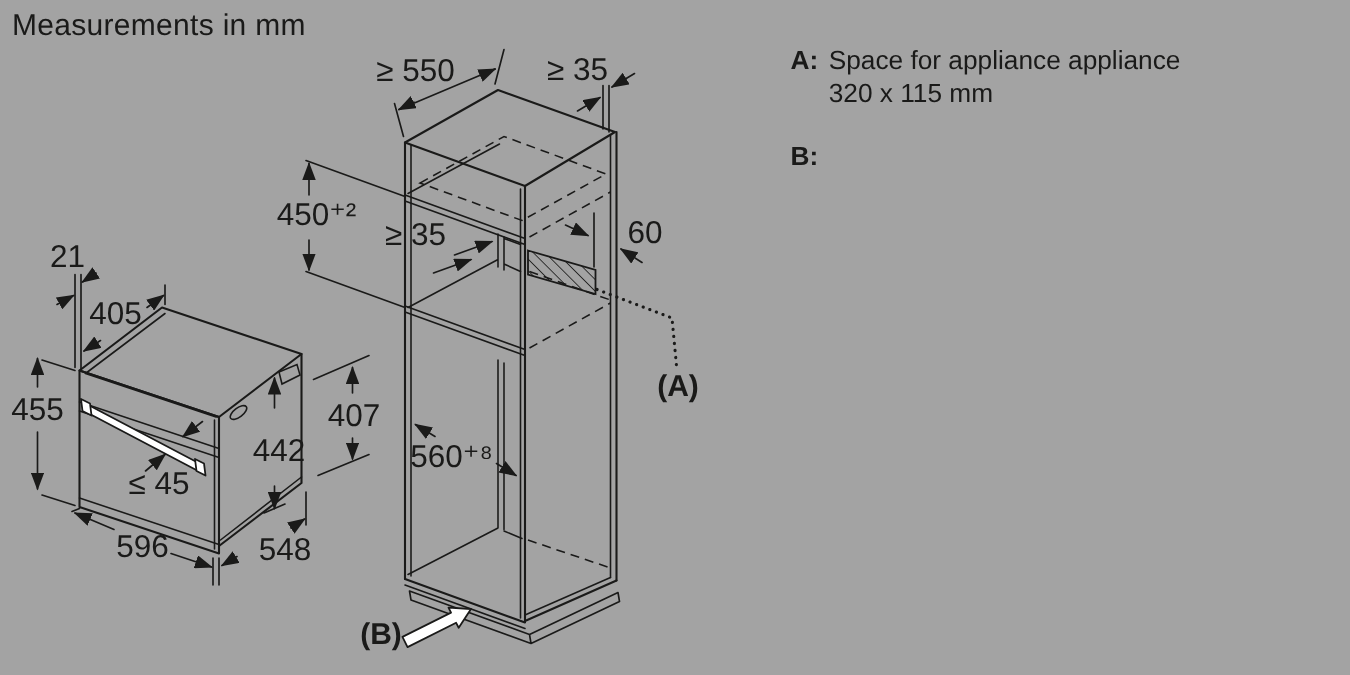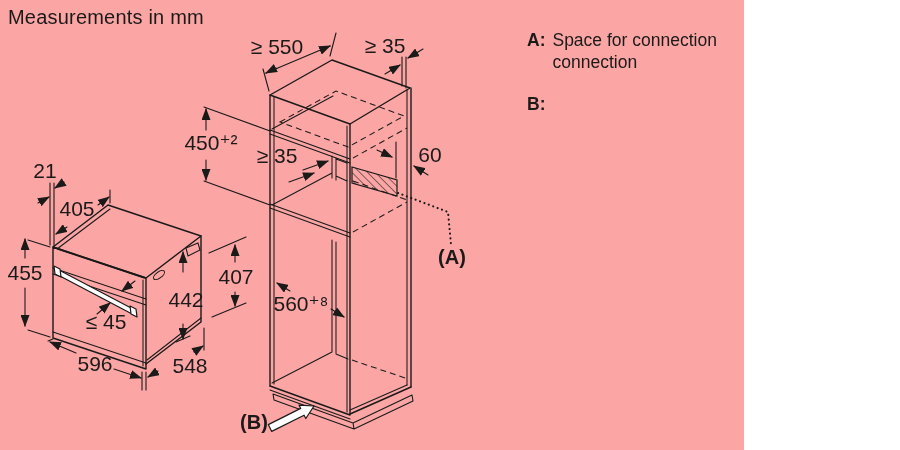--- a/index.html
+++ b/index.html
@@ -1,16 +1,16 @@
 <!DOCTYPE html>
 <html><head>
 <meta charset="utf-8">
 <style>
   html,body{margin:0;padding:0;background:#ffffff;}
-  #stage{position:relative;width:744px;height:450px;background:#fca5a5;overflow:hidden;
+  #stage{position:relative;width:900px;height:450px;background:#a3a3a3;overflow:hidden;
          font-family:"Liberation Sans","DejaVu Sans",sans-serif;color:#1a1a19;}
   #page-title{position:absolute;left:8px;top:6px;font-size:20px;letter-spacing:.2px;}
   #legend{position:absolute;left:527px;top:29px;font-size:17.5px;line-height:22px;}
   .legend-item{display:flex;margin-bottom:20px;}
   .legend-key{font-weight:bold;margin-right:7px;white-space:pre;}
   svg text{font-family:"Liberation Sans","DejaVu Sans",sans-serif;font-size:21px;fill:#1a1a19;}
   svg text.callout{font-weight:bold;font-size:20px;}
   .ln{stroke:#1a1a19;fill:none;stroke-width:1.4;stroke-linejoin:round;stroke-linecap:round;}
   .th{stroke:#1a1a19;fill:none;stroke-width:1.05;stroke-linecap:round;}
   .dim{stroke:#1a1a19;fill:none;stroke-width:1.1;stroke-linecap:round;}
@@ -22,21 +22,22 @@
 <body>
 
 <div id="stage">
 
   <div id="page-title">Measurements in mm</div>
 
   <div id="legend">
     <div class="legend-item">
       <span class="legend-key">A:</span>
       <span>
-        <span>Space for connection connection</span><br>
+        <span>Space for appliance appliance</span><br>
+        <span>320 x 115 mm</span>
       </span>
     </div>
     <div class="legend-item">
       <span class="legend-key">B:</span>
     </div>
   </div>
 
   <svg width="900" height="450" viewBox="0 0 900 450">
     <defs>
       <marker id="ah" viewBox="0 0 12 9" markerWidth="12" markerHeight="9" refX="11" refY="4.5" orient="auto" markerUnits="userSpaceOnUse">

